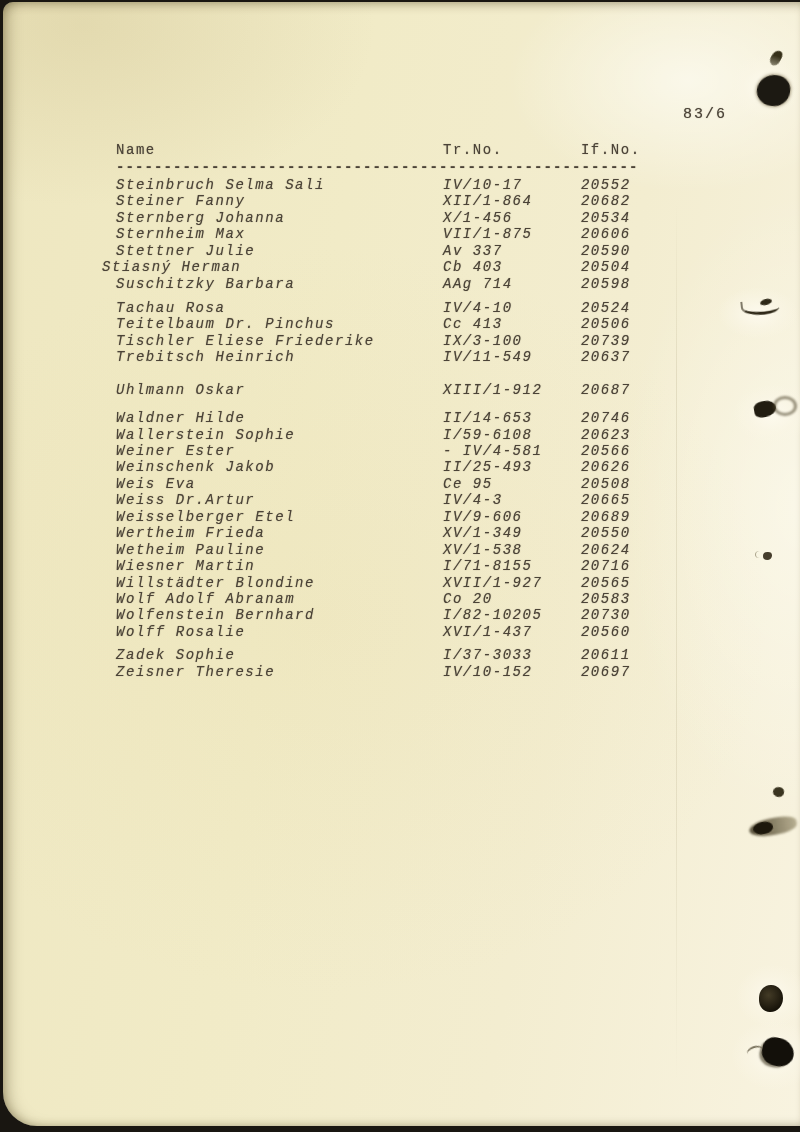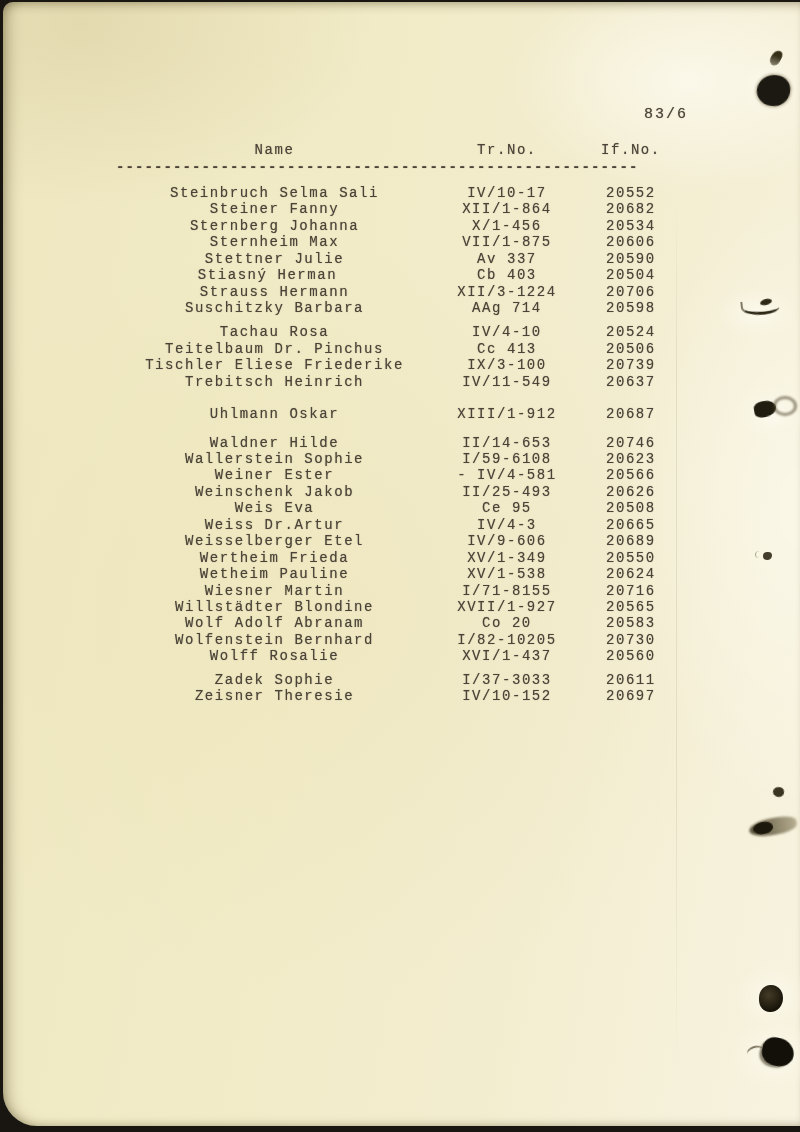--- a/index.html
+++ b/index.html
@@ -16,33 +16,33 @@
       radial-gradient(ellipse 240px 420px at 100% 45%, rgba(255,255,248,.45), rgba(255,255,248,0) 75%),
       radial-gradient(ellipse 420px 260px at 10% 2%, rgba(185,168,110,.22), rgba(185,168,110,0) 70%),
       radial-gradient(ellipse 600px 500px at 40% 55%, rgba(227,214,156,.18), rgba(227,214,156,0) 75%),
       linear-gradient(100deg,#eee7c0 0%,#f1ebc7 38%,#f3edd0 68%,#f8f3e0 100%);
     box-shadow:
       inset 10px 0 16px -8px rgba(70,58,22,.50),
       inset 0 8px 12px -8px rgba(70,58,22,.45),
       inset 0 -6px 10px -7px rgba(70,58,22,.35);
   }
   .typed{color:#4b4337;text-shadow:0 0 1px rgba(75,67,55,.55);}
-  .page-number{position:absolute;left:641px;top:104px;font-size:15px;letter-spacing:2px;}
+  .page-number{position:absolute;left:680px;top:104px;font-size:15px;letter-spacing:2px;}
   .content{position:absolute;left:113px;top:140px;}
-  .hrow,.row{height:16.45px;line-height:16.45px;font-size:14px;letter-spacing:1.55px;white-space:nowrap;text-align:center;}
+  .hrow,.row{height:16.45px;line-height:16.45px;font-size:14px;letter-spacing:1.55px;white-space:nowrap;}
   .c{display:inline-block;vertical-align:top;}
   .c.name{width:317px;}
   .c.tr{width:128px;}
   .c.if{width:100px;}
   .row.outdent .c.name{width:331px;margin-left:-14px;}
   .divider{
     height:16.45px;line-height:14px;width:552px;overflow:hidden;
     font-size:14px;letter-spacing:1.1px;margin-top:2px;font-weight:bold;
   }
-  #table-body{margin-top:8px;}
+  #table-body{margin-top:0;font-style:italic;}
   #table-body > .group:nth-child(2){margin-top:8px;}
   #table-body > .group:nth-child(3){margin-top:16px;}
   #table-body > .group:nth-child(4){margin-top:12px;}
   #table-body > .group:nth-child(5){margin-top:7px;}
   .crease{position:absolute;left:673px;top:200px;width:1px;height:880px;
     background:linear-gradient(180deg,rgba(120,105,60,0),rgba(120,105,60,.14) 20%,rgba(120,105,60,.12) 70%,rgba(120,105,60,0));}
   .art{position:absolute;pointer-events:none;}
   .halo{border-radius:50%;
     background:radial-gradient(closest-side,rgba(253,250,238,.95),rgba(250,246,230,.55) 60%,rgba(250,246,230,0));}
   #mark-tr{left:768px;top:48px;width:10px;height:16px;background:#363019;border-radius:60% 40% 50% 50%;transform:rotate(28deg);filter:blur(.7px);}
@@ -113,25 +113,20 @@
     <span class="c if">20590</span>
   </div>
 
   <div class="row typed outdent">
     <span class="c name">Stiasný Herman</span>
     <span class="c tr">Cb 403</span>
     <span class="c if">20504</span>
   </div>
 
 
-  <div class="row typed">
-    <span class="c name">Strauss Hermann</span>
-    <span class="c tr">XII/3-1224</span>
-    <span class="c if">20706</span>
-  </div>
 
 
   <div class="row typed">
     <span class="c name">Suschitzky Barbara</span>
     <span class="c tr">AAg 714</span>
     <span class="c if">20598</span>
   </div>
 </div>
         <div class="group">
   <div class="row typed">

